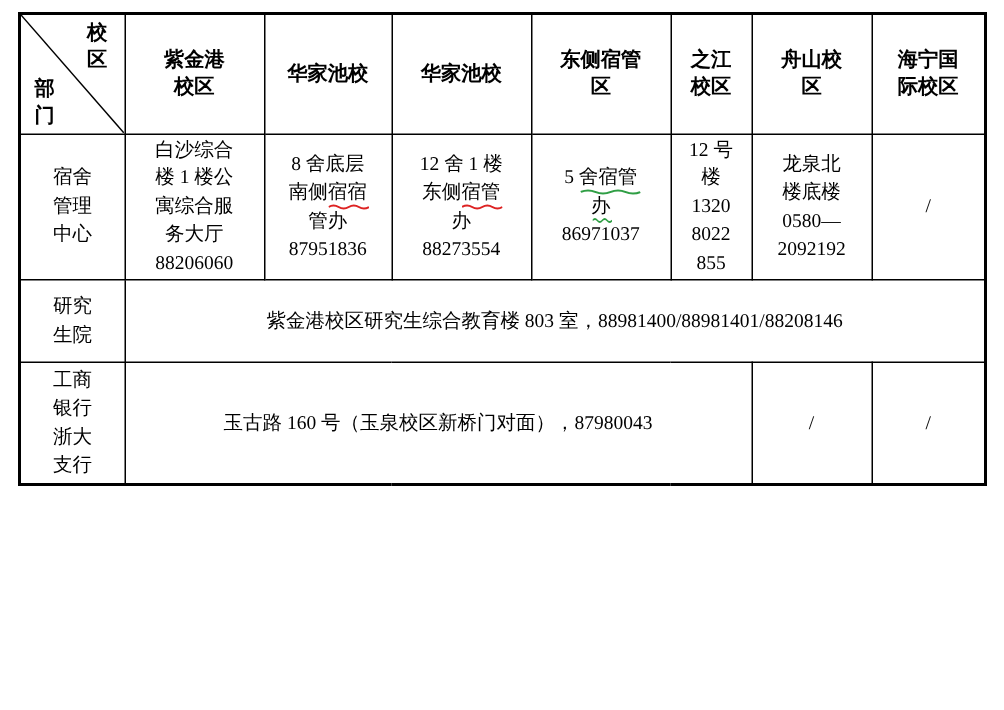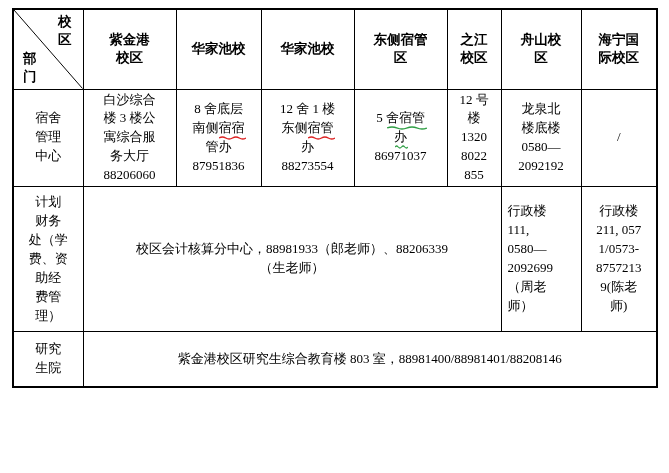--- a/index.html
+++ b/index.html
@@ -82,21 +82,21 @@
 区</span></th>
       <th><span class="pre">海宁国
 际校区</span></th>
     </tr>
 
     <tr style="height:97px">
       <td><span class="pre">宿舍
 管理
 中心</span></td>
       <td><span class="pre">白沙综合
-楼 3 楼公
+楼 1 楼公
 寓综合服
 务大厅
 88206060</span></td>
       <td>
         <span class="pre">8 舍底层
 南侧宿宿
 管办
 87951836</span>
         <svg class="squig" style="left:42px;top:46px;width:27px" viewBox="0 0 24 4" preserveAspectRatio="none">
               <path d="M0 2 Q3 0 6 2 T12 2 T18 2 T24 2" fill="none" stroke="#dd2222" stroke-width="1.3"></path>
@@ -127,45 +127,31 @@
 1320
 8022
 855</span></td>
       <td><span class="pre">龙泉北
 楼底楼
 0580—
 2092192</span></td>
       <td><span class="pre">/</span></td>
     </tr>
 
-    <tr style="height:145px">
-      <td><span class="pre">计划
-财务
-处（学
-费、资
-助经
-费管
-理）</span></td>
-      <td colspan="5"><span class="pre">校区会计核算分中心，88981933（郎老师）、88206339
-（生老师）</span></td>
-      <td class="zs-left"><span class="pre">行政楼
-111,
-0580—
-2092699
-（周老
-师）</span></td>
-      <td><span class="pre">行政楼
-211, 057
-1/0573-
-8757213
-9(陈老
-师)</span></td>
-    </tr>
 
     <tr style="height:55px">
       <td><span class="pre">研究
 生院</span></td>
       <td colspan="7"><span class="pre">紫金港校区研究生综合教育楼 803 室，88981400/88981401/88208146</span></td>
     </tr>
 
+    <tr style="height:81px">
+      <td><span class="pre">工商
+银行
+浙大
+支行</span></td>
+      <td colspan="5"><span class="pre">玉古路 160 号（玉泉校区新桥门对面），87980043</span></td>
+      <td><span class="pre">/</span></td>
+      <td><span class="pre">/</span></td>
+    </tr>
   </tbody>
     </table>
 </div>
 
 </body></html>

